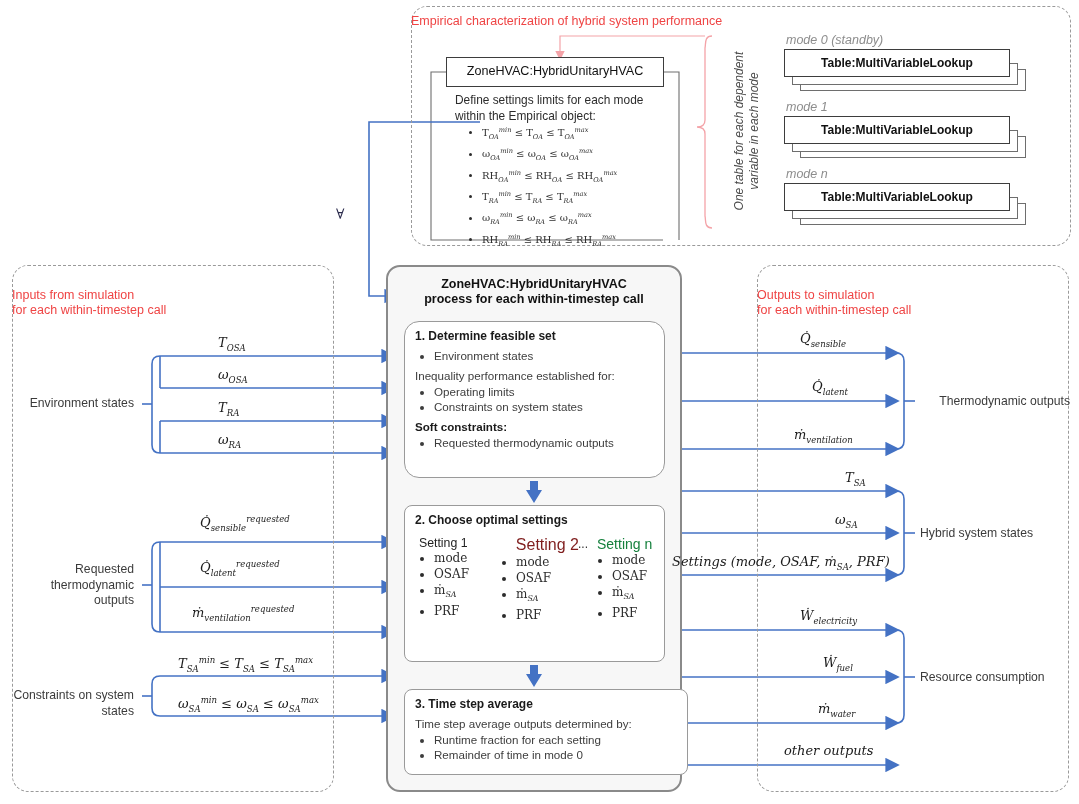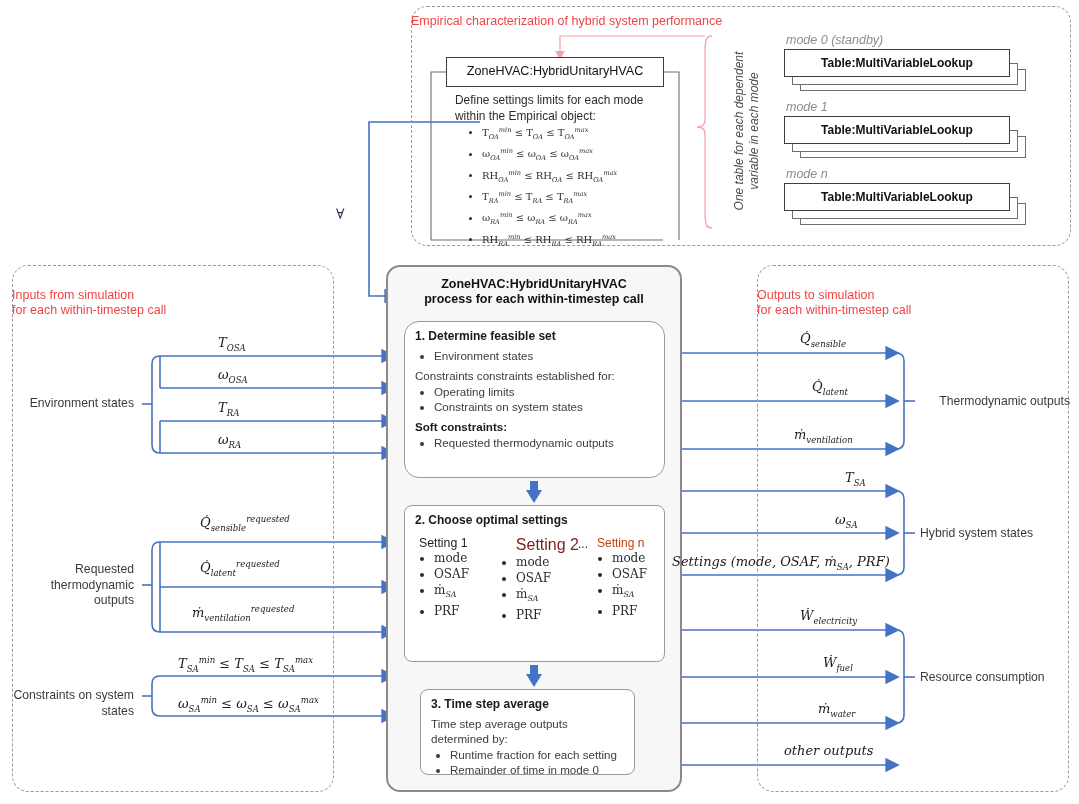--- a/index.html
+++ b/index.html
@@ -269,21 +269,21 @@
   <div class="mainbox" style="left:386px;top:265px;width:296px;height:527px;"></div>
   <div class="mainbox-title" style="left:386px;top:277px;width:296px;">ZoneHVAC:HybridUnitaryHVAC
 process for each within-timestep call</div>
 
   <div class="stepbox" style="left:404px;top:321px;width:261px;height:157px;border-radius:15px;">
     <div class="step-inner">
       <div class="step-h">1. Determine feasible set</div>
       <ul class="step-ul">
         <li>Environment states</li>
       </ul>
-      <p class="step-t">Constraints constraints established for:</p>
+      <p class="step-t">Inequality performance established for:</p>
       <ul class="step-ul">
         <li>Operating limits</li>
         <li>Constraints on system states</li>
       </ul>
       <p class="step-t" style="font-weight:bold;color:#1a1a1a;">Soft constraints:</p>
       <ul class="step-ul">
         <li>Requested thermodynamic outputs</li>
       </ul>
     </div>
   </div>
@@ -310,38 +310,38 @@
           <div style="font-size:16px;color:#7f1d1d;text-align:right;">Setting 2</div>
           <ul class="mathlist" style="position:static;padding-left:15px;font-size:12px;line-height:16px;" id="set-col-1">
               <li>mode</li>
               <li>OSAF</li>
               <li>ṁ<sub>SA</sub></li>
               <li>PRF</li>
             </ul>
         </div>
         <div style="position:absolute;left:163px;top:1px;font-size:12px;color:#333;">...</div>
         <div style="position:absolute;left:182px;top:0;width:78px;">
-          <div style="font-size:12px;color:#c2410c;">Setting n</div>
+          <div style="font-size:14px;color:#15803d;">Setting n</div>
           <ul class="mathlist" style="position:static;padding-left:15px;font-size:12px;line-height:16px;" id="set-col-2">
               <li>mode</li>
               <li>OSAF</li>
               <li>ṁ<sub>SA</sub></li>
               <li>PRF</li>
             </ul>
         </div>
       </div>
     </div>
   </div>
 
   <svg class="abs" style="left:522px;top:665px;width:24px;height:23px;" viewBox="0 0 24 23">
     <path d="M11,0 L11,9 L4,9 L12,22 L20,9 L13,9 L13,0 Z" fill="#4472c4"></path>
     <rect x="8" y="0" width="8" height="10" fill="#4472c4"></rect>
   </svg>
 
-  <div class="stepbox" style="left:404px;top:689px;width:215px;height:86px;margin-left:16px;">
+  <div class="stepbox" style="left:404px;top:689px;width:284px;height:86px;">
     <div class="step-inner">
       <div class="step-h">3. Time step average</div>
       <p class="step-t">Time step average outputs determined by:</p>
       <ul class="step-ul">
         <li>Runtime fraction for each setting</li>
         <li>Remainder of time in mode 0</li>
       </ul>
     </div>
   </div>
 

